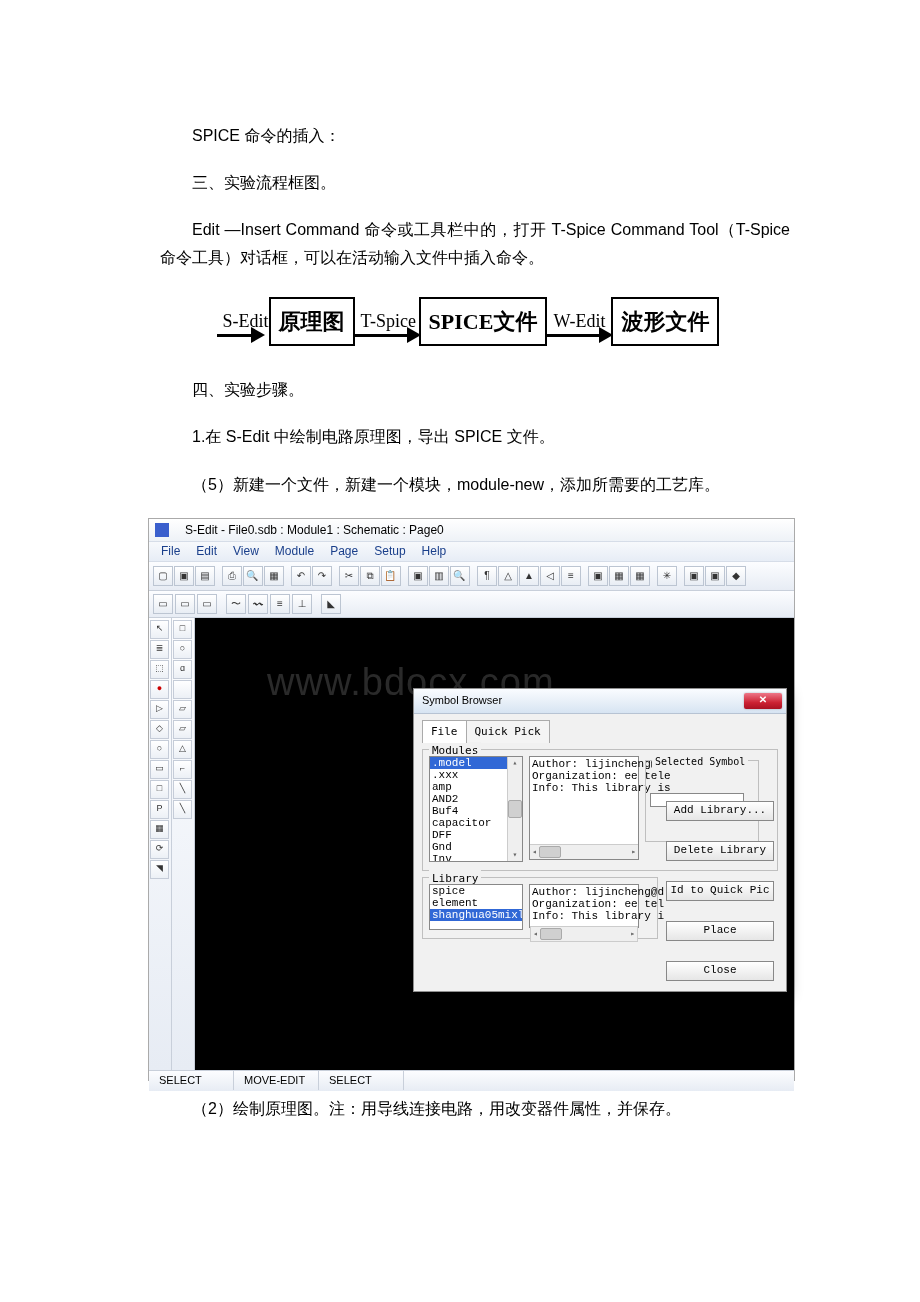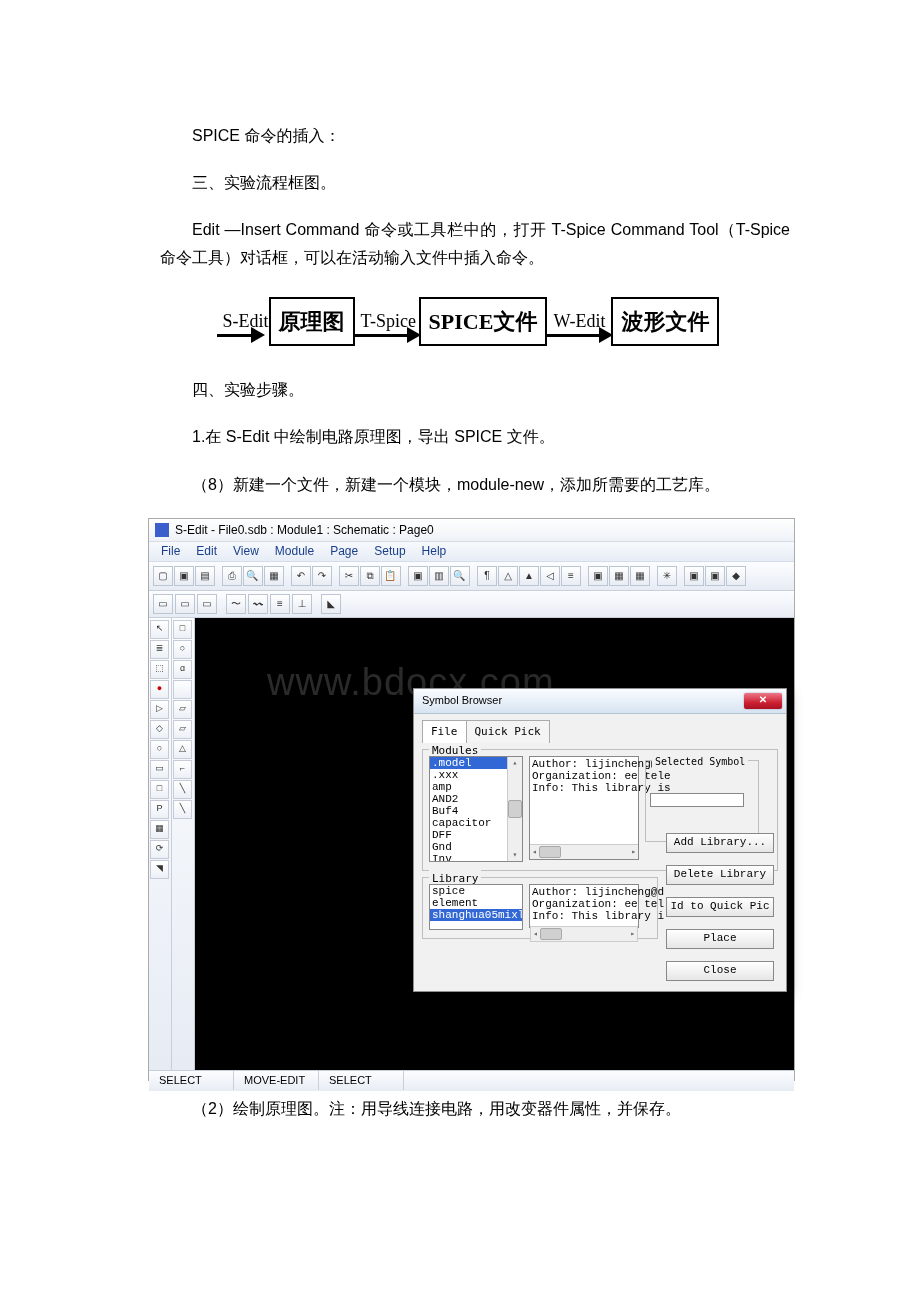--- a/index.html
+++ b/index.html
@@ -11,21 +11,21 @@
   .flow-box{border:2.5px solid #000;font-family:"SimSun",serif;font-weight:700;padding:4px 8px;font-size:22px;white-space:nowrap}
   .flow-seg{display:flex;flex-direction:column;}
   .flow-lbl{font-family:"Times New Roman",serif;font-size:18px;align-self:flex-start;margin-left:6px;margin-bottom:-2px}
   .flow-arrow{position:relative;width:64px}
   .flow-arrow.first .flow-line{width:44px}
   .flow-arrow.first{width:46px}
   .flow-line{height:3px;background:#000;width:62px}
   .flow-head{position:absolute;right:-2px;top:-7px;width:0;height:0;border-left:14px solid #000;border-top:8px solid transparent;border-bottom:8px solid transparent}
   
   .shot{width:647px;height:563px;border:1px solid #aaa;margin:20px 0 12px -12px;background:#fff;font-family:"Tahoma","Arial",sans-serif;font-size:11px;color:#000;position:relative;box-sizing:border-box}
-  .shot .titlebar{height:22px;display:flex;align-items:center;gap:6px;padding:0 6px;background:linear-gradient(#fff,#eef2f7)}
+  .shot .titlebar{height:22px;display:flex;align-items:center;gap:16px;padding:0 6px;background:linear-gradient(#fff,#eef2f7)}
   .title-icon{width:14px;height:14px;background:#3a5fcd;display:inline-block}
   .titlebar .ttl{font-size:12px}
   .menubar{height:19px;display:flex;align-items:center;gap:16px;padding:0 12px;color:#1a3f8b;background:linear-gradient(#f7f9fc,#e7edf6);border-top:1px solid #d6dde8;border-bottom:1px solid #d6dde8;font-size:12px}
   .toolbar{height:24px;display:flex;align-items:center;gap:1px;padding:2px 4px;background:linear-gradient(#fcfdff,#e7ecf4);border-bottom:1px solid #c8cfda}
   .tb-btn{width:18px;height:18px;border:1px solid #bcc5d2;background:linear-gradient(#fff,#e8edf4);display:flex;align-items:center;justify-content:center;font-size:10px;color:#333}
   .tb-sep{width:5px}
   .toolbar2{height:22px;display:flex;align-items:center;gap:2px;padding:2px 4px;background:linear-gradient(#fcfdff,#e7ecf4);border-bottom:1px solid #c8cfda}
   .workarea{display:flex;height:452px}
   .palette{width:20px;background:linear-gradient(#fcfdff,#e7ecf4);border-right:1px solid #c8cfda;display:flex;flex-direction:column;gap:1px;padding:2px 1px}
   .pal-btn{width:17px;height:17px;border:1px solid #c5ccd8;background:linear-gradient(#fff,#ecf0f6);font-size:9px;text-align:center;line-height:15px;color:#333}
@@ -49,21 +49,21 @@
   .listbox .sel{background:#3168d6;color:#fff;padding:0 2px}
   .listbox .it{padding:0 2px;white-space:nowrap}
   .lb-scroll{position:absolute;right:0;top:0;bottom:0;width:14px;background:#efefef;border-left:1px solid #ccc;display:flex;flex-direction:column;justify-content:space-between;align-items:center;font-size:8px;color:#666}
   .lb-thumb{width:12px;height:16px;background:#d0d0d0;border:1px solid #aaa;border-radius:2px}
   .hscroll{height:14px;background:#efefef;border-top:1px solid #ccc;display:flex;align-items:center;justify-content:flex-start;gap:2px;font-size:8px;color:#666;padding:0 2px}
   .txtbox{border:1px solid #888;background:#fff;width:110px;height:104px;font-family:"SimSun","Courier New",monospace;font-size:11px;line-height:12px;padding:1px 2px;box-sizing:border-box;position:relative}
   .txtbox.small{height:44px}
   .selsym{border:1px solid #bfbfbf;width:104px;height:72px;padding:4px;position:relative;margin-top:4px}
   .selsym-lbl{position:absolute;top:-8px;left:6px;background:#f1f1f1;padding:0 3px;font-family:"SimSun",monospace;font-size:10px}
   .selsym-box{border:1px solid #888;background:#fff;width:92px;height:12px;margin-top:28px}
-  .dlg-btns{position:absolute;right:12px;bottom:10px;display:flex;flex-direction:column;gap:12px}
+  .dlg-btns{position:absolute;right:12px;bottom:10px;display:flex;flex-direction:column;gap:20px}
   .dlg-btn{width:106px;height:18px;border:1px solid #888;background:linear-gradient(#fff,#e6e6e6);font-family:"SimSun","Courier New",monospace;font-size:11px;text-align:center;line-height:16px}
   .statusbar{height:20px;border-top:1px solid #c8cfda;background:linear-gradient(#fcfdff,#e7ecf4);display:flex;align-items:center;font-size:11px}
   .sb-seg{padding:0 10px;border-right:1px solid #c8cfda;min-width:64px}
 </style>
 </head>
 <body>
 
 <div class="page">
 
   <p class="para indent">SPICE 命令的插入：</p>
@@ -92,21 +92,21 @@
       <div class="flow-arrow">
           <div class="flow-line"></div>
           <div class="flow-head"></div>
         </div>
     </div>
     <div class="flow-box">波形文件</div>
   </div>
 
   <p class="para indent">四、实验步骤。</p>
   <p class="para indent">1.在 S-Edit 中绘制电路原理图，导出 SPICE 文件。</p>
-  <p class="para indent">（8）新建一个文件，新建一个模块，module-new，添加所需要的工艺库。</p>
+  <p class="para indent">（5）新建一个文件，新建一个模块，module-new，添加所需要的工艺库。</p>
 
   <div class="shot">
     <div class="titlebar">
       <span class="title-icon"></span>
       <span class="ttl">S-Edit - File0.sdb : Module1 : Schematic : Page0</span>
     </div>
     <div class="menubar" id="menubar">
         <span>File</span>
         <span>Edit</span>
         <span>View</span>

